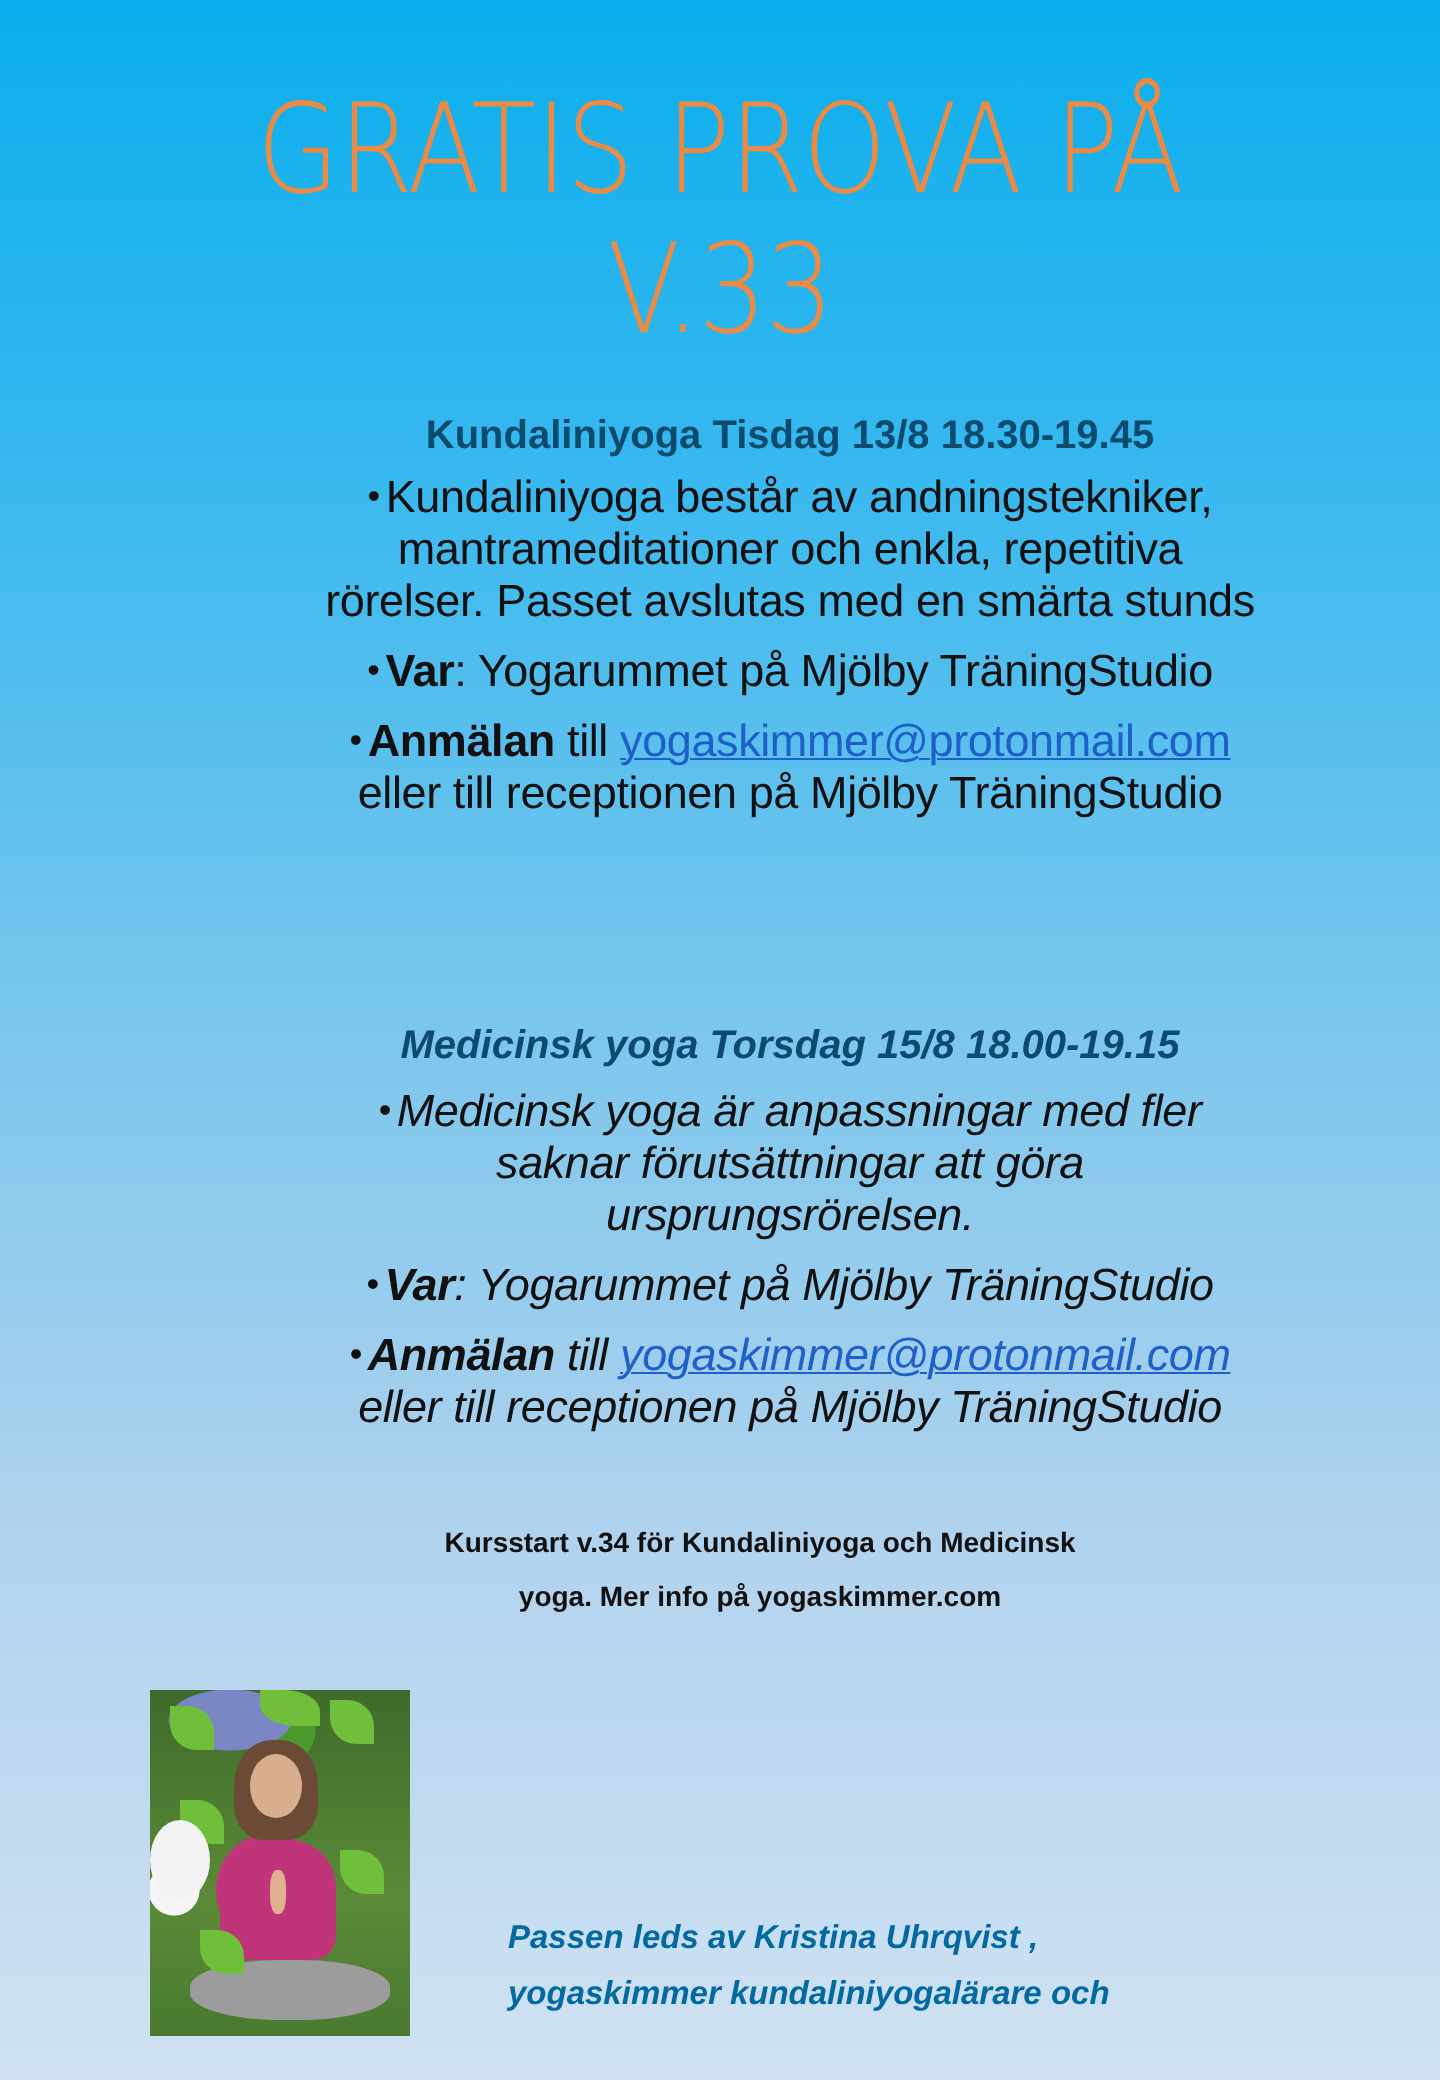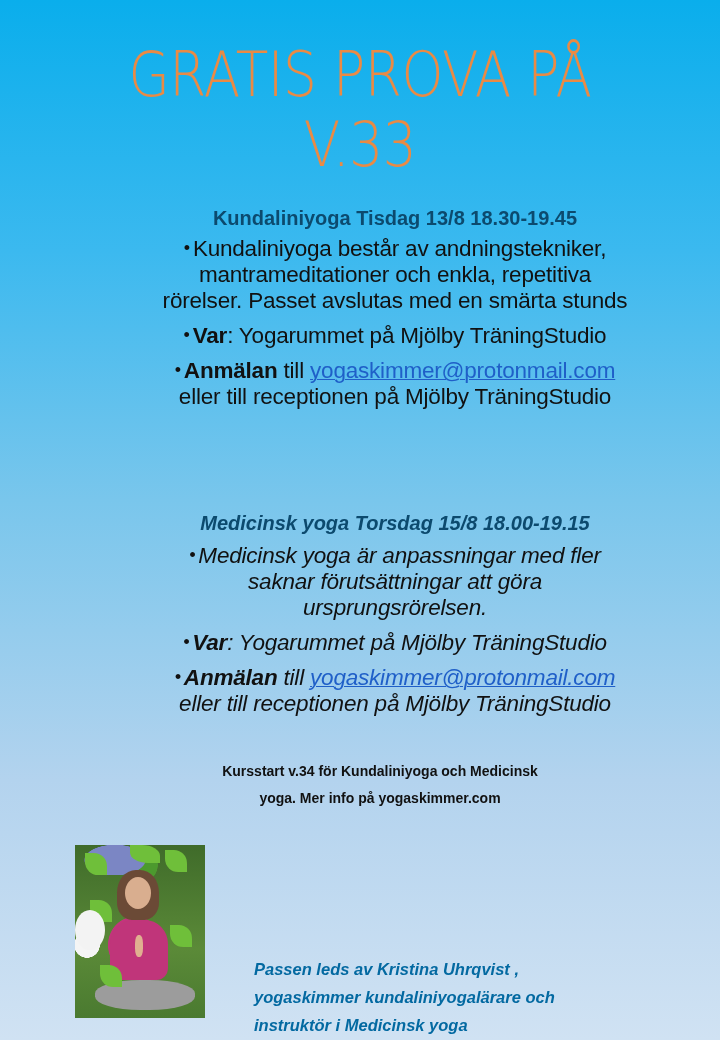--- a/index.html
+++ b/index.html
@@ -166,14 +166,13 @@
   <div class="photo-body"></div>
   <div class="photo-face"></div>
   <div class="photo-hands"></div>
   <div class="photo-leaf" style="left:55px;top:0px;width:30px;height:18px;"></div>
   <div class="photo-leaf" style="left:25px;top:120px;"></div>
 </div>
 
 <div class="caption">
   <div>Passen leds av Kristina Uhrqvist ,</div>
   <div>yogaskimmer kundaliniyogalärare och</div>
-  <div>instruktör i Medicinsk yoga</div>
 </div>
 
 </body></html>

